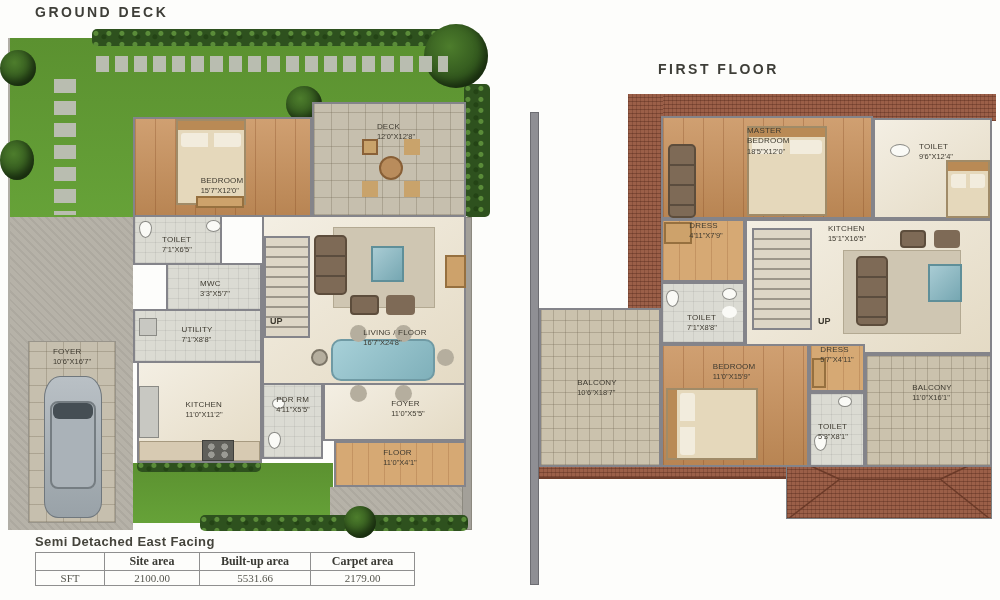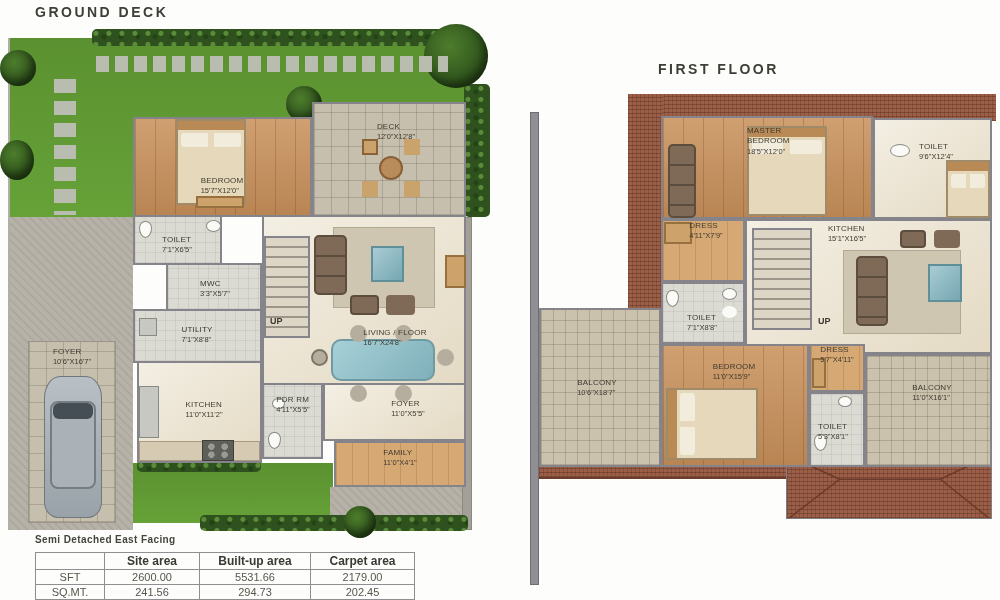--- a/index.html
+++ b/index.html
@@ -70,22 +70,22 @@
      border:2px solid #757d82;border-radius:8px;}
   .car::after{content:"";position:absolute;left:8px;right:8px;top:26px;height:16px;background:#454e54;border-radius:6px;}
   
   .plan-title{position:absolute;font-weight:bold;font-size:14px;letter-spacing:2.5px;color:#3e3e38;}
   .lbl{position:absolute;transform:translateX(-50%);text-align:left;font-weight:normal;font-size:8px;
        line-height:1.3;color:#3e3a30;letter-spacing:.2px;white-space:nowrap;z-index:30;}
   .lbl span{display:block;}
   .lbl .dims{font-size:7.5px;letter-spacing:0;}
   .lbl.wrapn{white-space:normal;width:58px;}
   .uplbl{position:absolute;font-weight:bold;font-size:9px;color:#3e3a30;z-index:30;}
-  .sum-title{position:absolute;left:35px;top:534px;font-weight:bold;font-size:10px;color:#45443c;letter-spacing:.4px;}
-  table.sum{position:absolute;left:35px;top:552px;border-collapse:collapse;font-size:11px;color:#56564e;z-index:40;}
+  .sum-title{position:absolute;left:35px;top:534px;font-weight:bold;font-size:13px;color:#45443c;letter-spacing:.4px;}
+  table.sum{position:absolute;left:35px;top:552px;border-collapse:collapse;font-size:11px;color:#56564e;z-index:40;font-family:Liberation Serif, serif;}
   .sum th,.sum td{border:1px solid #8f8f8f;text-align:center;padding:1px 0;}
   .sum th{font-weight:bold;color:#3a3a34;font-size:12px;}
   svg.ridge{position:absolute;inset:0;width:100%;height:100%;}
 </style>
 </head>
 <body>
 
 <div id="canvas">
 
   <div class="abs" style="left:8px;top:38px;width:4px;height:492px;background:#b1aea6;"></div>
@@ -171,21 +171,21 @@
     </div>
   <div class="lbl" style="left:395px;top:328px">
       <span>LIVING / FLOOR</span>
       <span class="dims">16'7"X24'8"</span>
     </div>
   <div class="lbl" style="left:408px;top:399px">
       <span>FOYER</span>
       <span class="dims">11'0"X5'5"</span>
     </div>
   <div class="lbl" style="left:400px;top:448px">
-      <span>FAMILY</span>
+      <span>FLOOR</span>
       <span class="dims">11'0"X4'1"</span>
     </div>
   <div class="lbl" style="left:72px;top:347px">
       <span>FOYER</span>
       <span class="dims">10'6"X16'7"</span>
     </div>
   <div class="uplbl" style="left:270px;top:316px">UP</div>
 
   <div class="abs wallbar" style="left:530px;top:112px;width:9px;height:473px;"></div>
   <div class="abs brick" style="left:628px;top:94px;width:368px;height:27px;"></div>
@@ -278,26 +278,20 @@
   <table class="sum">
     <tbody>
         <tr>
       <th style="width:68px"></th>
       <th style="width:94px">Site area</th>
       <th style="width:110px">Built-up area</th>
       <th style="width:103px">Carpet area</th>
     </tr>
     <tr>
       <td>SFT</td>
-      <td>2600.00</td>
+      <td>2100.00</td>
       <td>5531.66</td>
       <td>2179.00</td>
     </tr>
-    <tr>
-      <td>SQ.MT.</td>
-      <td>241.56</td>
-      <td>294.73</td>
-      <td>202.45</td>
-    </tr>
   </tbody>
     </table>
 
 </div>
 
 </body></html>

